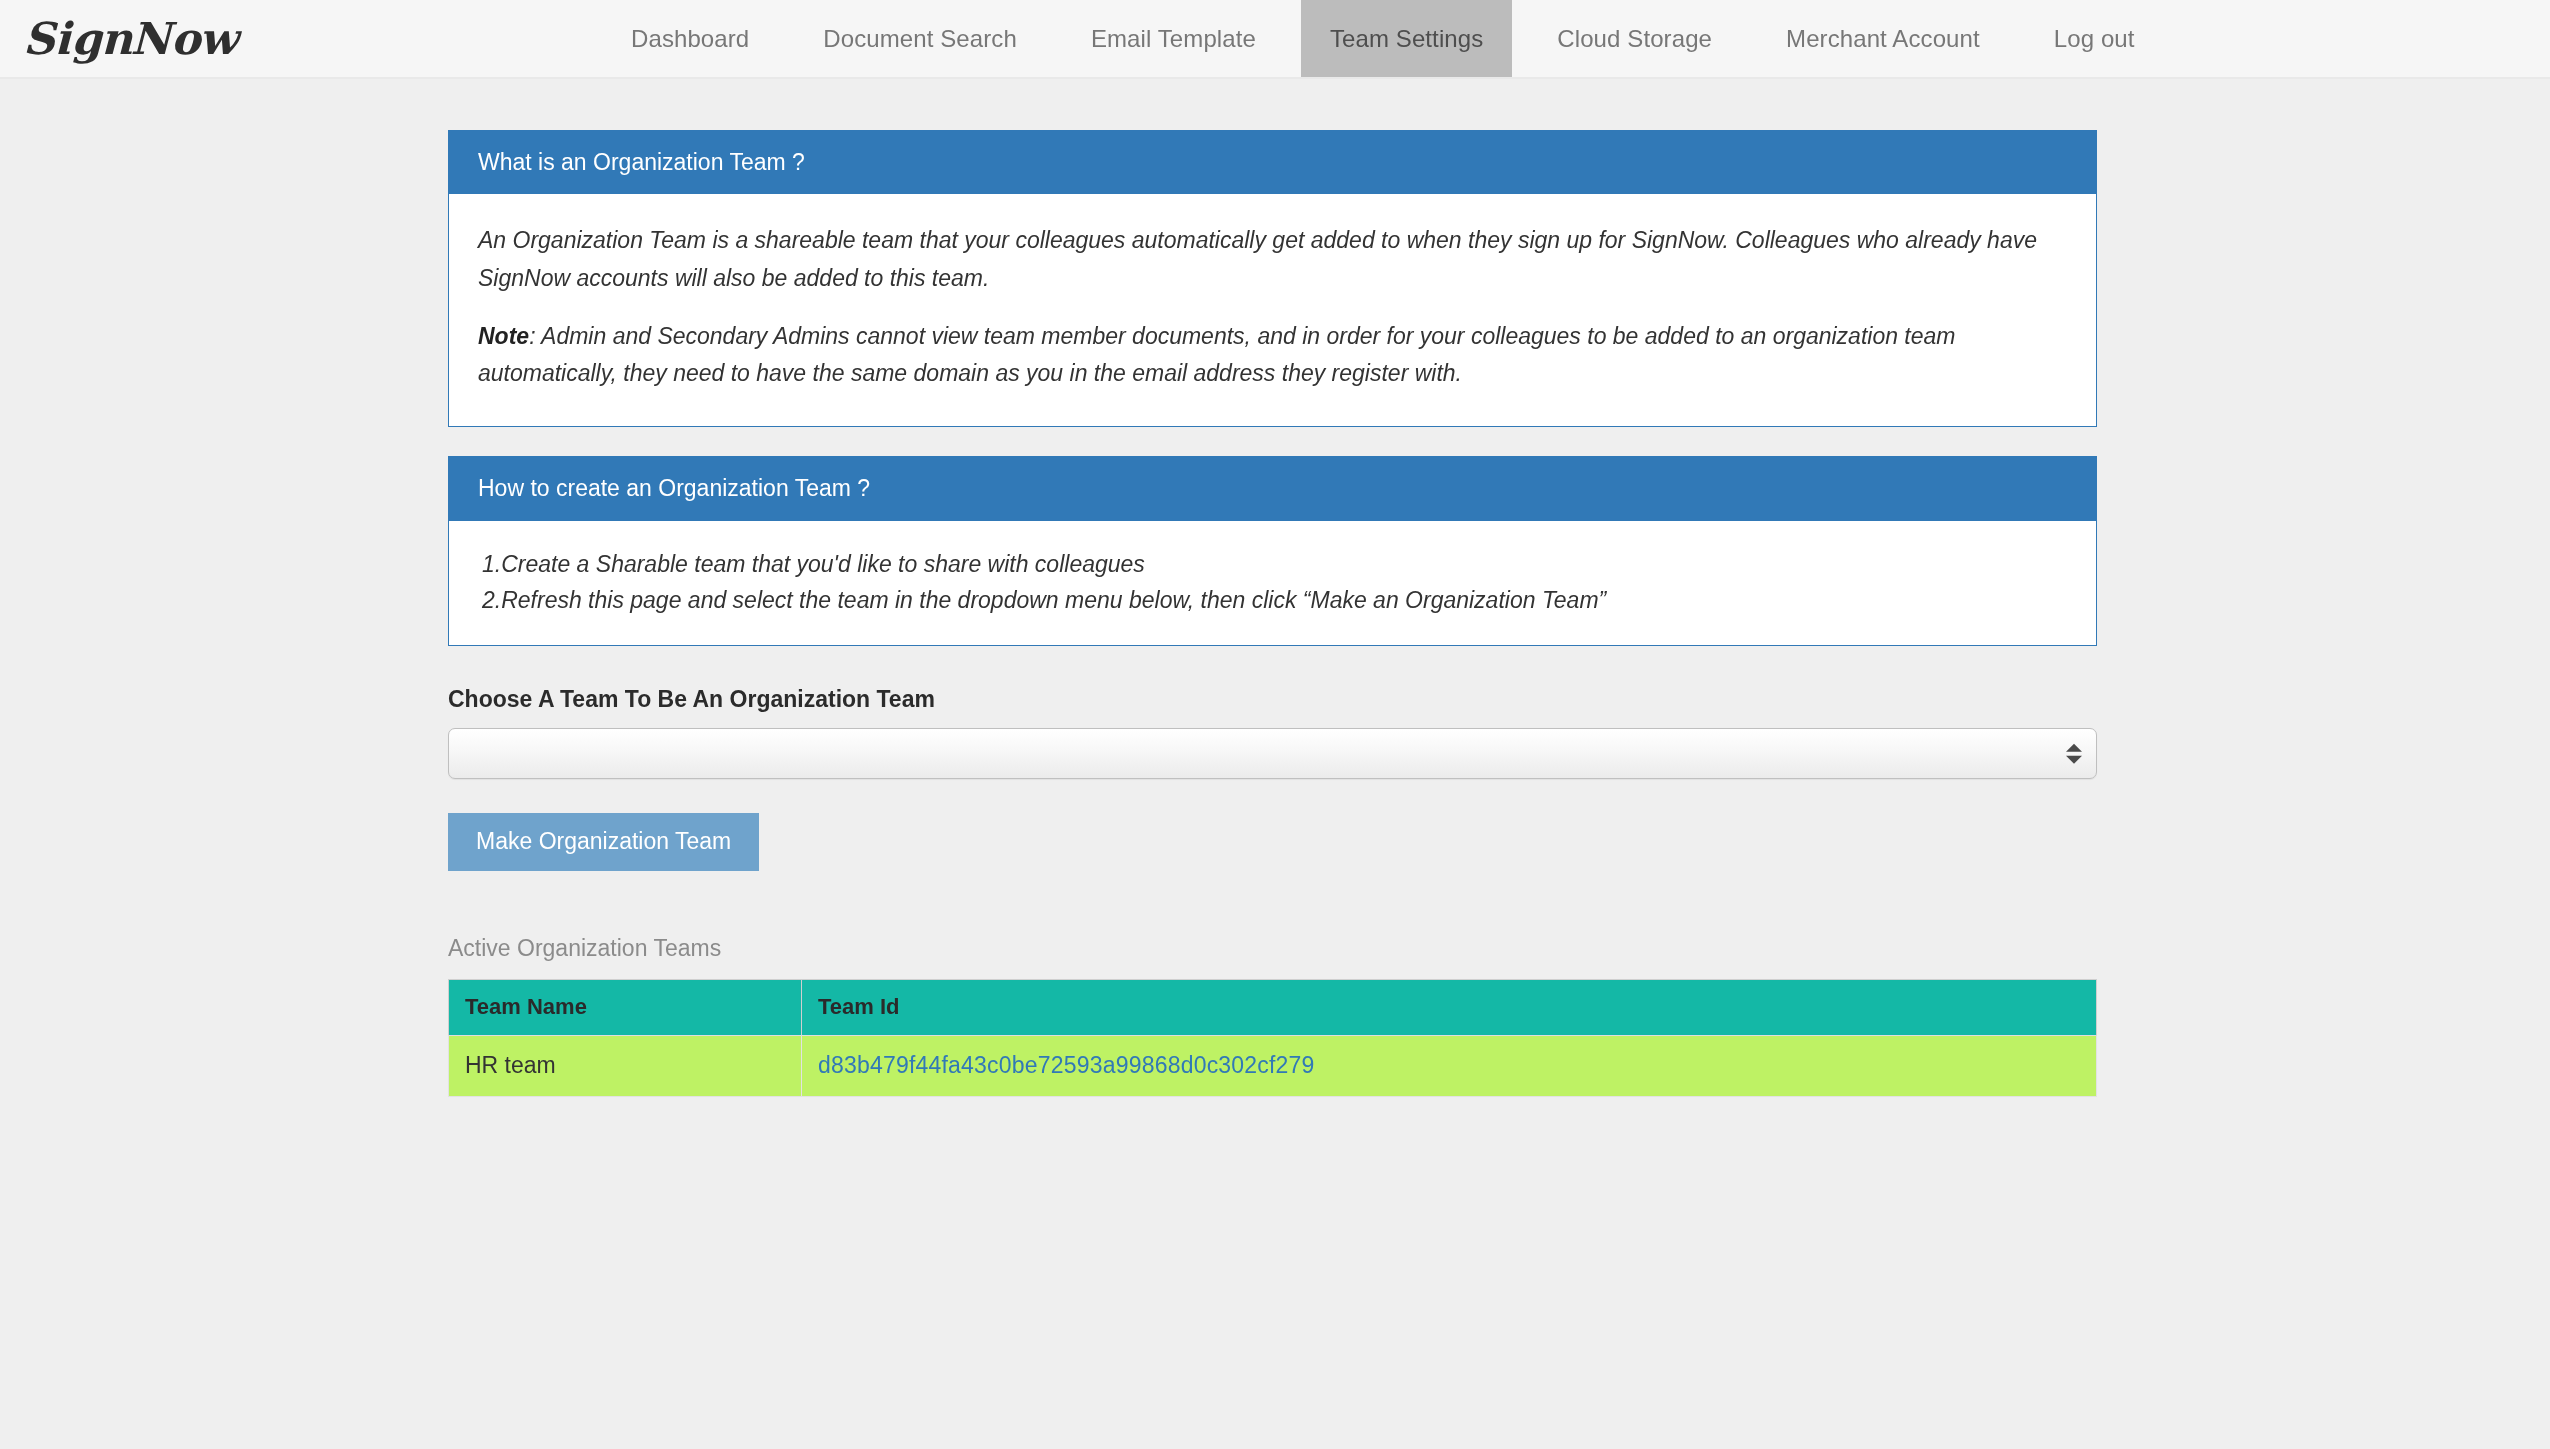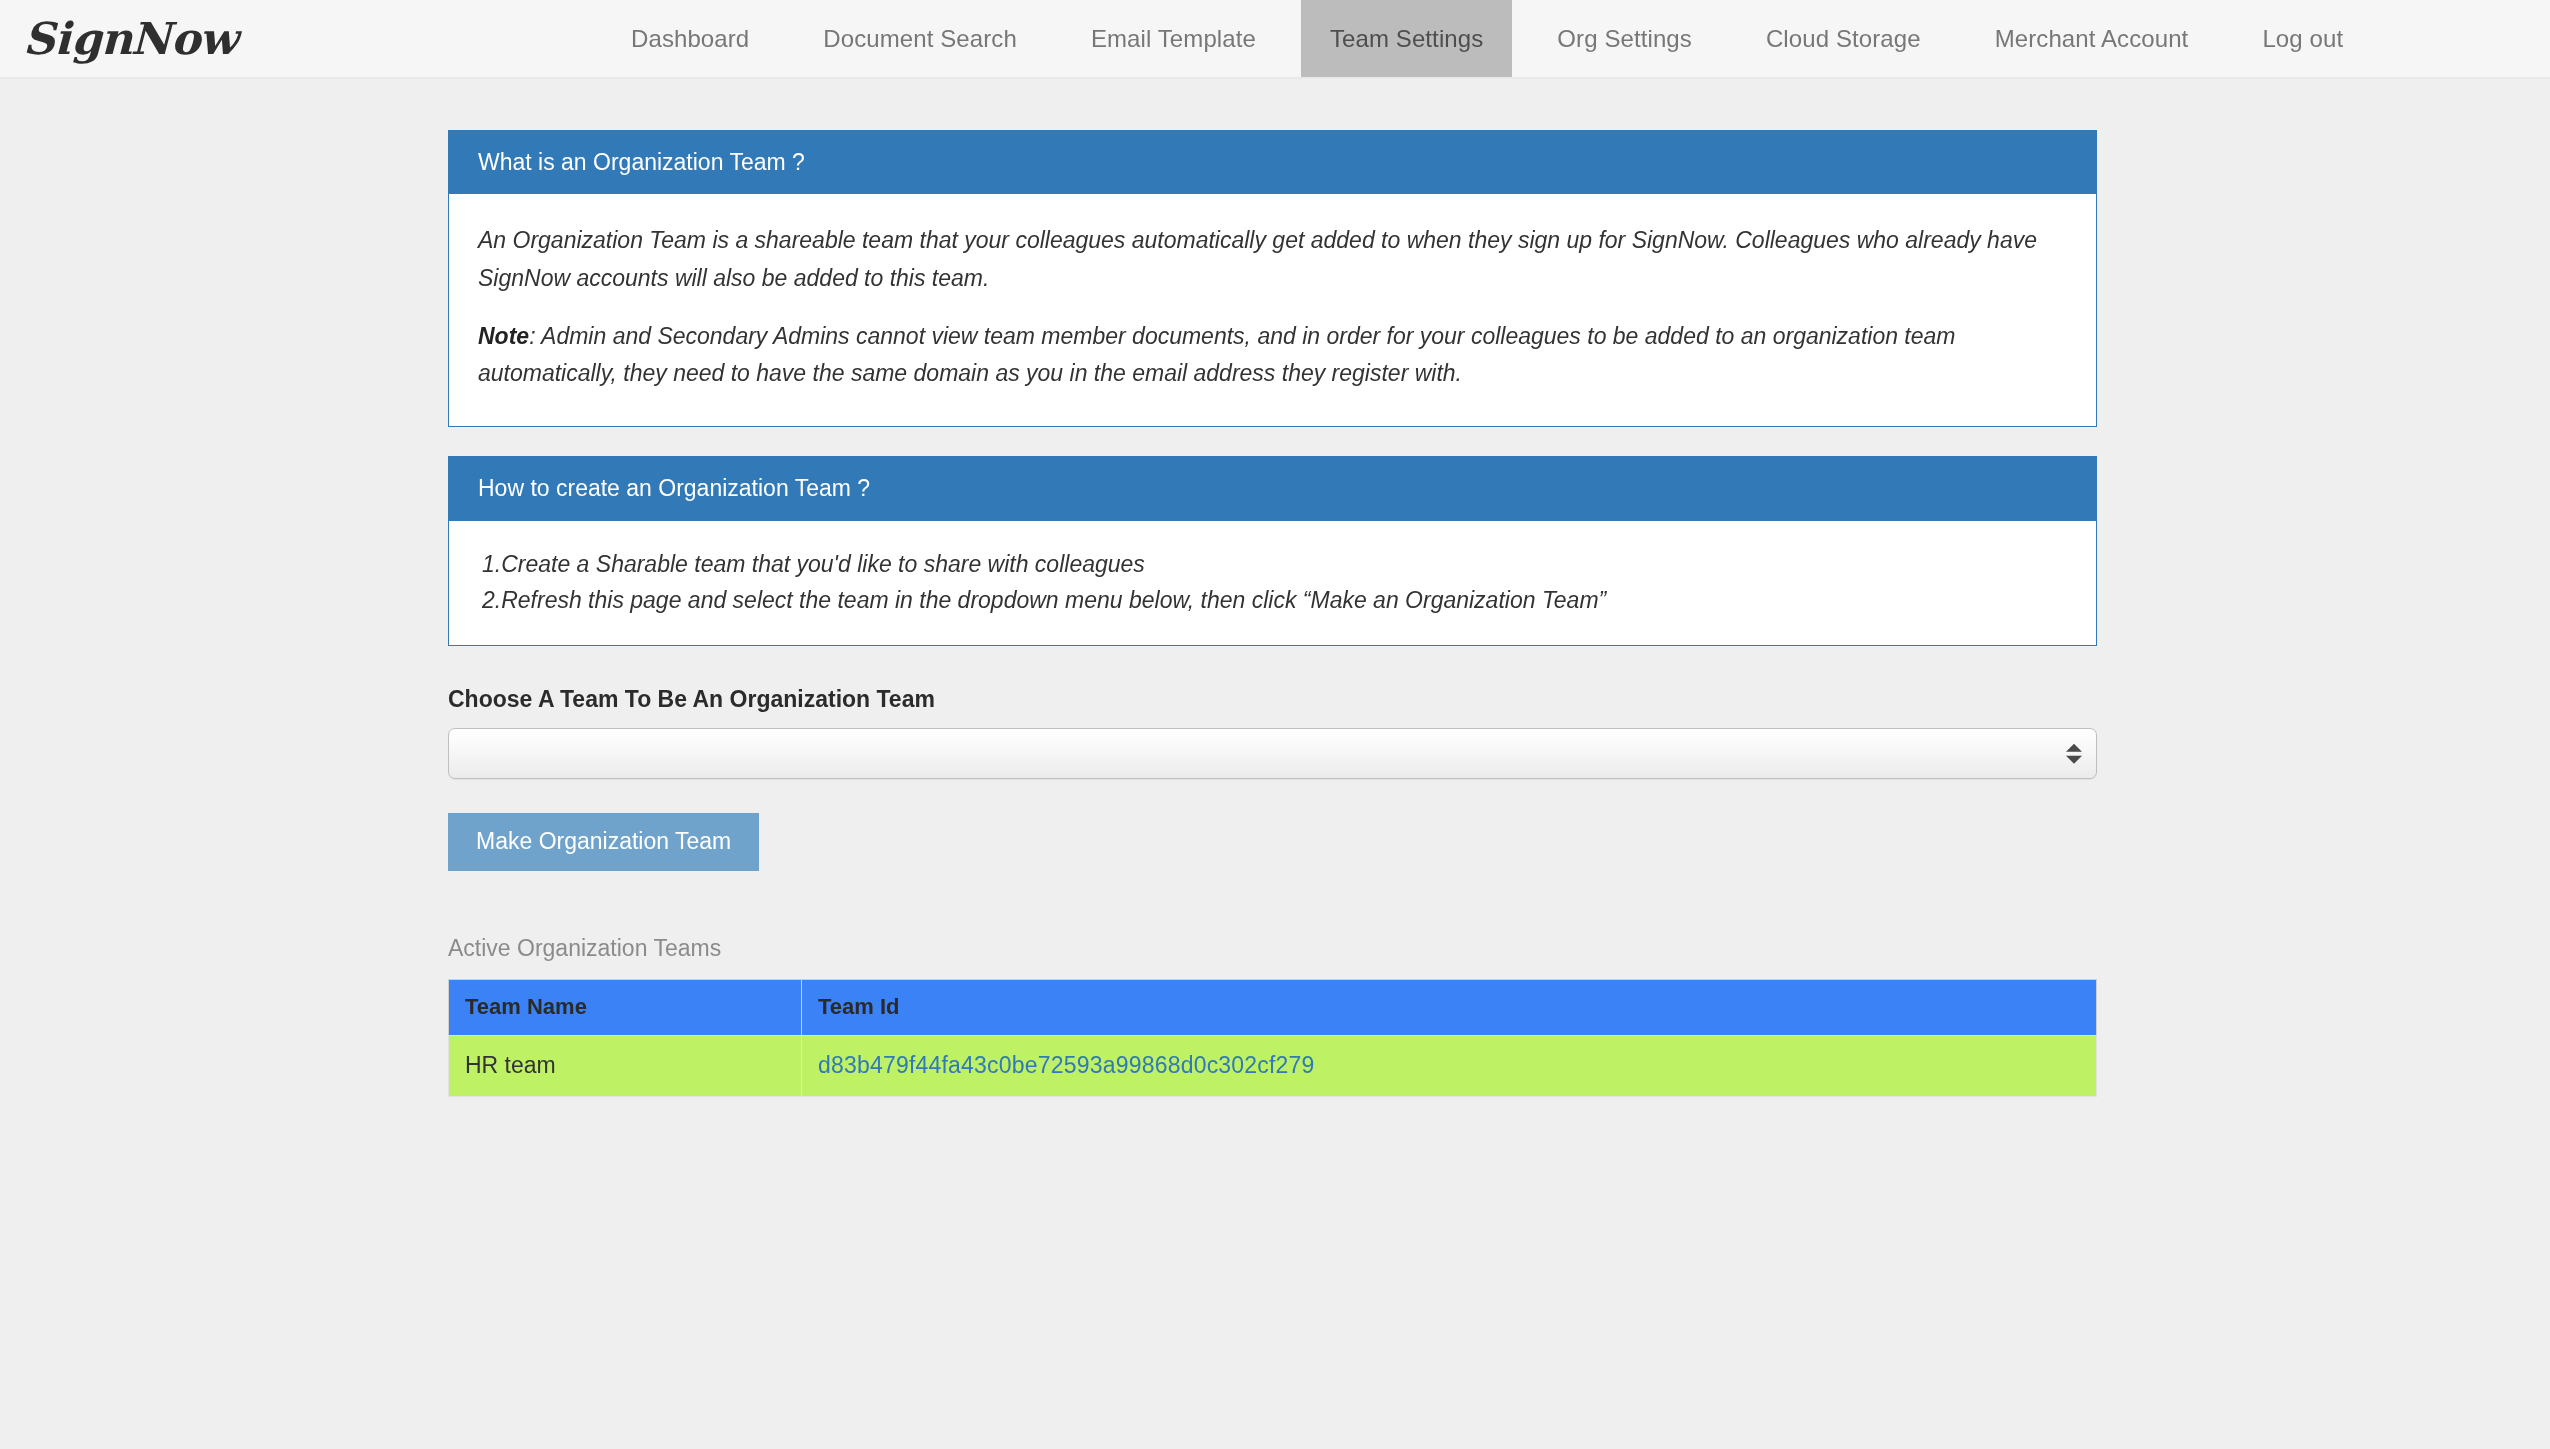--- a/index.html
+++ b/index.html
@@ -190,21 +190,21 @@
     margin-bottom: 17.7px;
     font-size: 23px;
     color: #8b8b8b;
   }
   .teams-table {
     width: 1649px;
     border-collapse: collapse;
     table-layout: fixed;
   }
   .teams-table th {
-    background: #3b82f6;
+    background: #14b8a6;
     text-align: left;
     font-size: 22px;
     font-weight: bold;
     color: #2a2a2a;
     padding: 14px 16px 15px 16px;
     border: 0.9px solid #cfcfcf;
     border-bottom: 1.8px solid #dedede;
   }
   .teams-table td {
     background: #bef264;
@@ -227,21 +227,20 @@
 
 <div class="navbar">
   <div class="brand">
     <span class="brand-logo">SignNow</span>
   </div>
   <nav class="nav-links">
     <a class="nav-item" href="#">Dashboard</a>
     <a class="nav-item" href="#">Document Search</a>
     <a class="nav-item" href="#">Email Template</a>
     <a class="nav-item active" href="#">Team Settings</a>
-    <a class="nav-item" href="#">Org Settings</a>
     <a class="nav-item" href="#">Cloud Storage</a>
     <a class="nav-item" href="#">Merchant Account</a>
     <a class="nav-item" href="#">Log out</a>
   </nav>
 </div>
 
 <div class="content">
   <div class="container">
 
     

